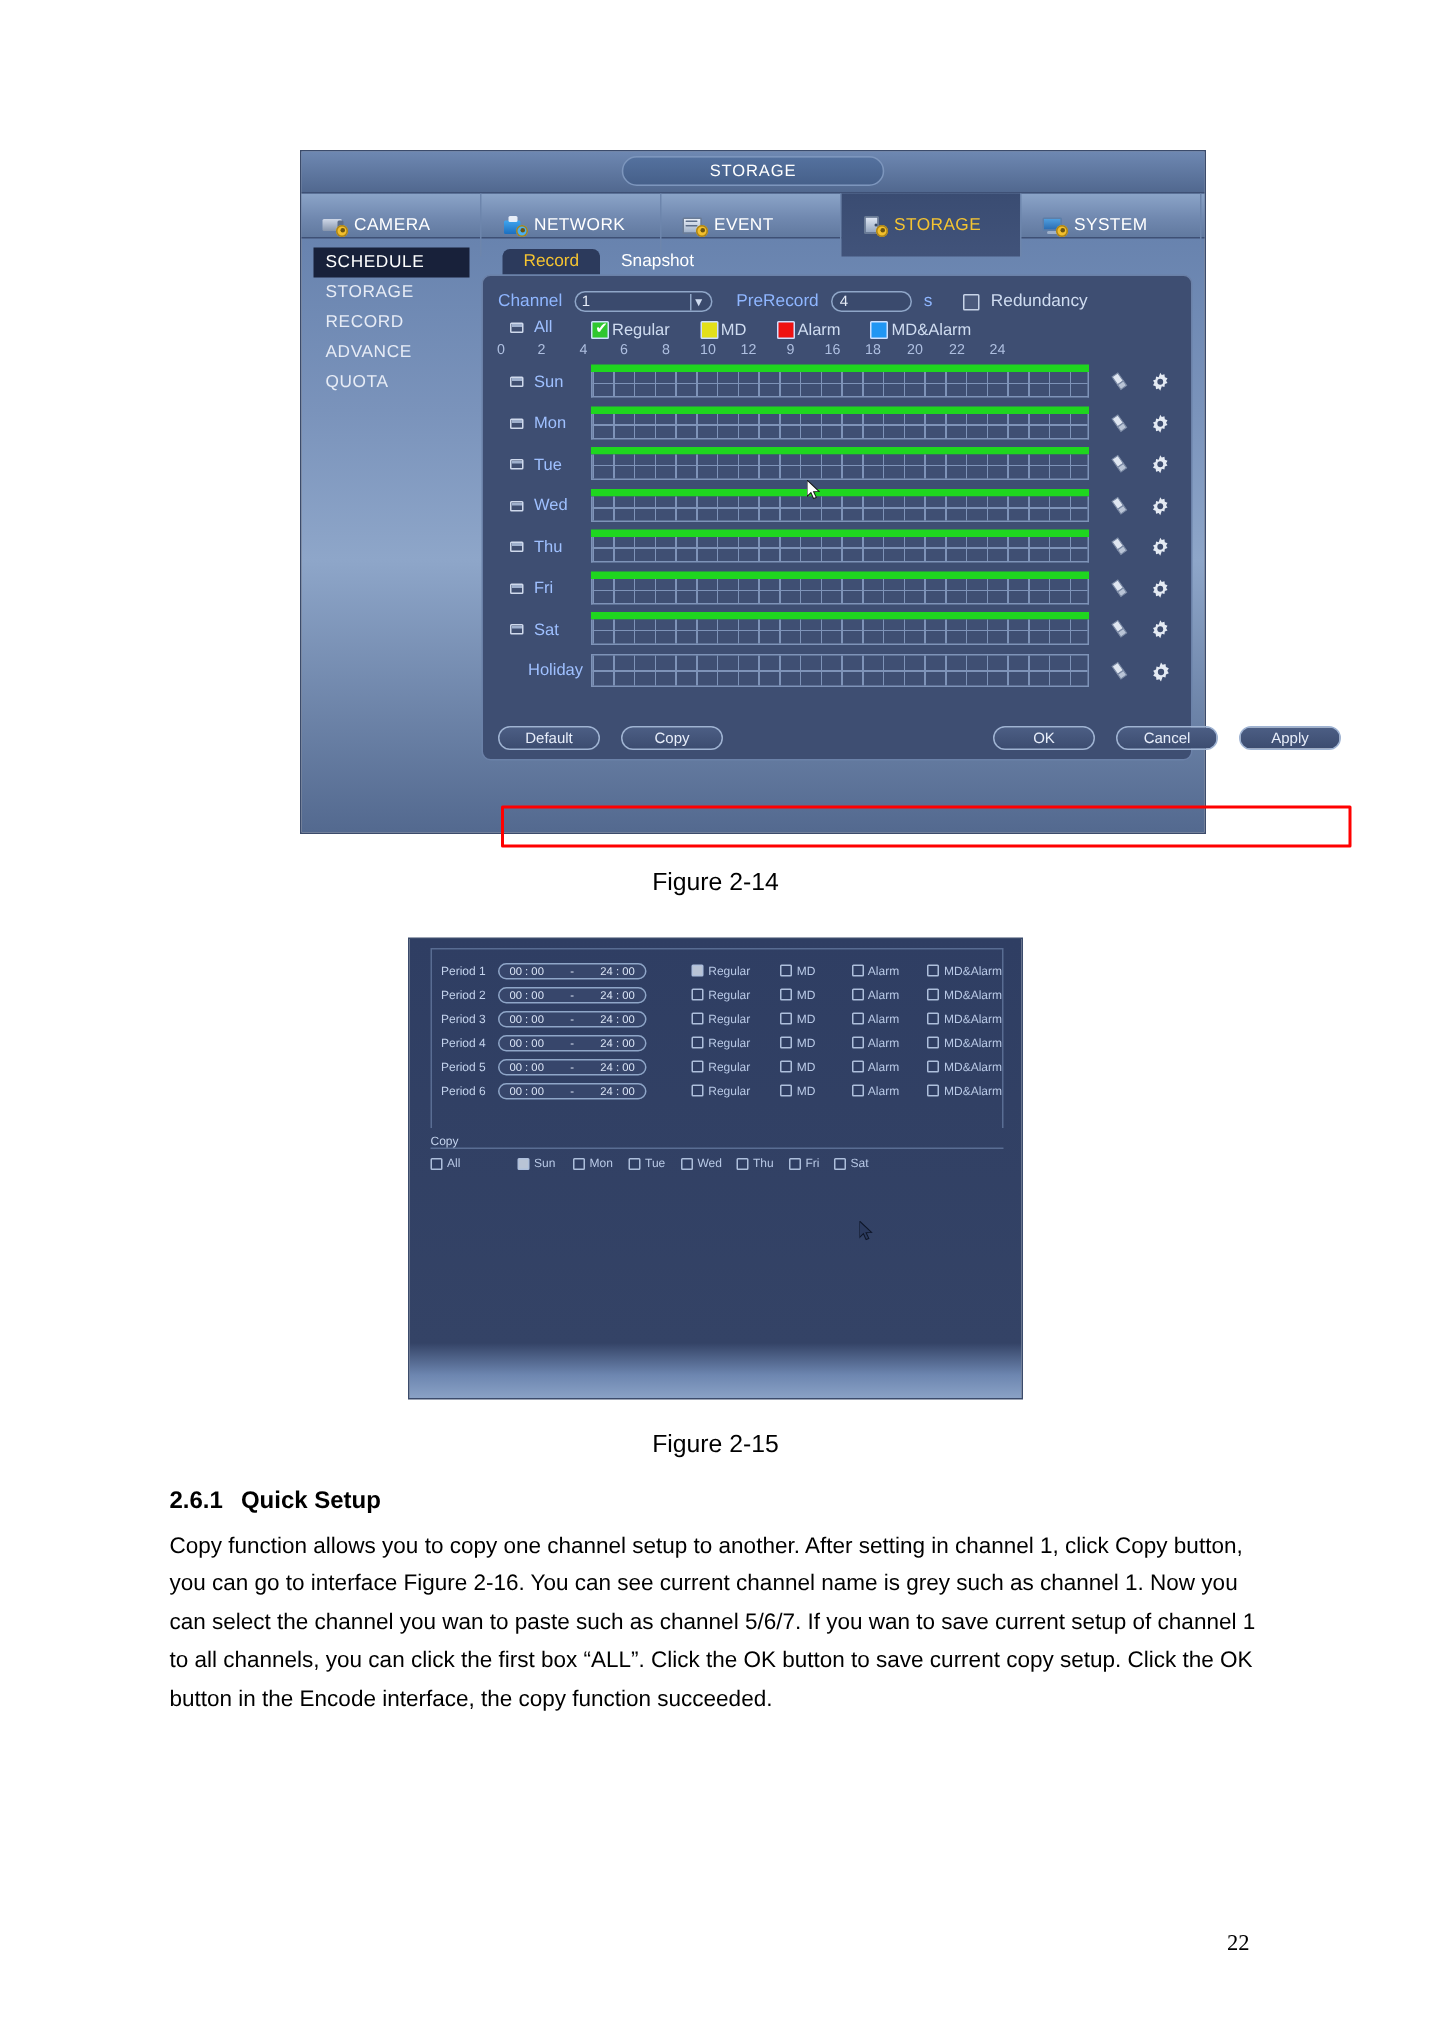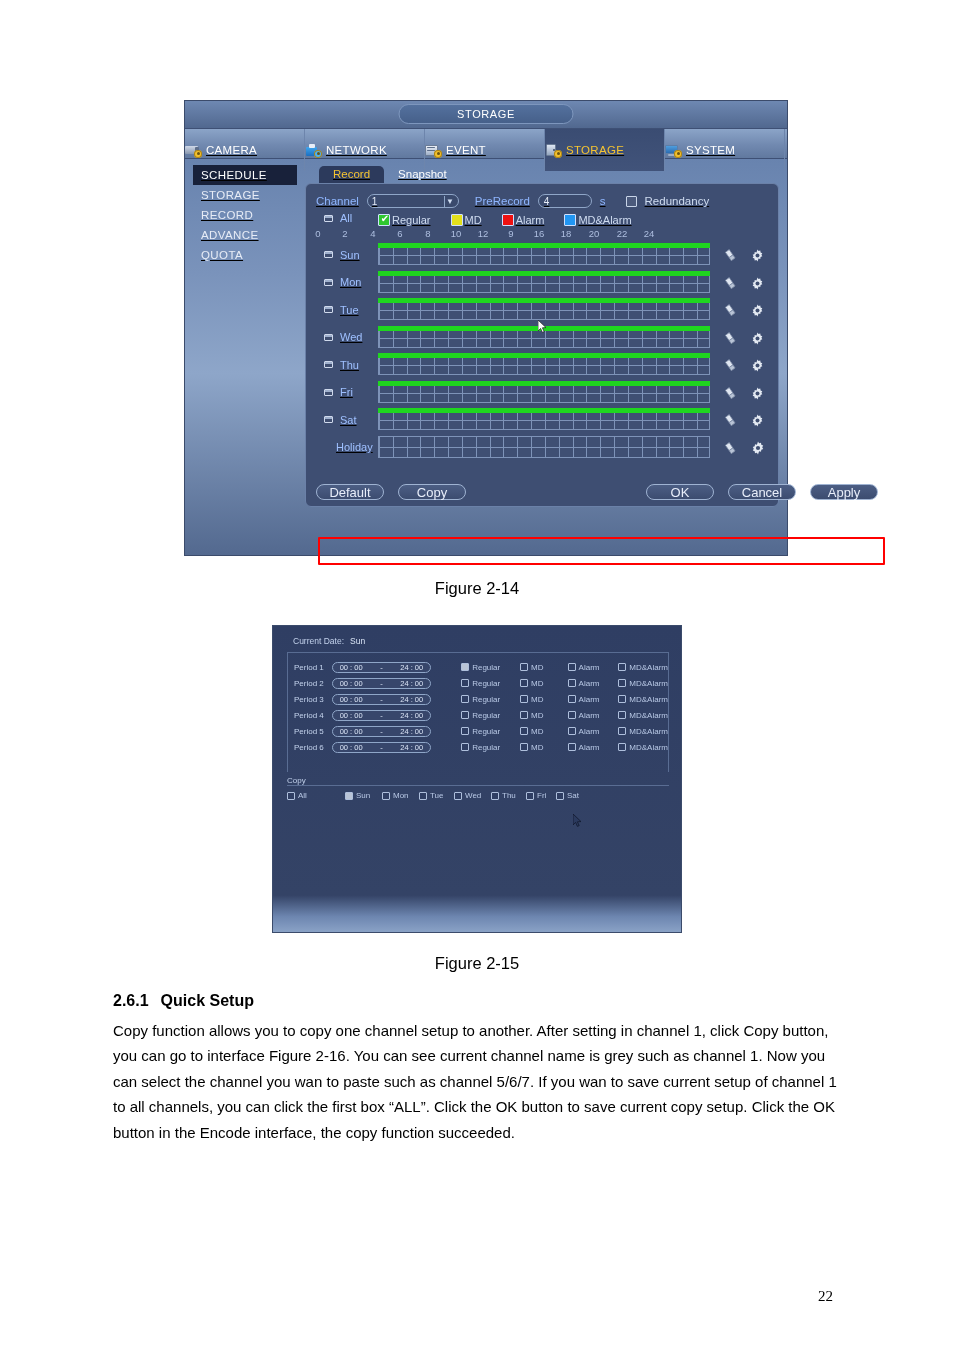--- a/index.html
+++ b/index.html
@@ -7,25 +7,24 @@
   body {
     width: 954px; height: 1350px;
     background: #ffffff;
     font-family: "Liberation Sans", sans-serif;
     position: relative;
     overflow: hidden;
   }
 
   
   .dvr-window {
-    position: absolute; left: 184px; top: 100px;
+    position: absolute; left: 200px; top: 100px;
     width: 604px; height: 456px;
     background: linear-gradient(180deg,#5f7ba8 0%, #7a93bb 38%, #8ea6c9 60%, #53698f 100%);
     border: 1px solid #3b4b6b;
-    text-decoration: underline;
   }
   .dvr-titlebar {
     height: 28px; position: relative;
     background: linear-gradient(180deg,#6e88b2 0%,#51688f 100%);
     border-bottom: 1px solid #3e5075;
   }
   .dvr-titlepill {
     position:absolute; left:50%; top:3px; transform:translateX(-50%);
     width: 175px; height: 20px; border-radius: 10px;
     background: linear-gradient(180deg,#54719e 0%, #46608a 100%);
@@ -36,20 +35,21 @@
 
   
   .dvr-tabs {
     display:flex; height: 30px;
     background: linear-gradient(180deg,#8ba4c8 0%, #7189b0 55%, #61799f 100%);
     border-bottom: 1px solid #3e5075;
   }
   .dvr-tab {
     width: 120px; height:42px;
     display:flex; align-items:center; gap:5px;
+    padding-left: 14px;
     color:#ffffff; font-size: 11.5px; letter-spacing:.3px;
     border-right: 1px solid #6d85ac;
     position: relative;
   }
   .dvr-tab.active {
     background: linear-gradient(180deg,#3a4c72 0%, #41537a 100%);
     color:#f5c431;
   }
   .tabicon { width:16px; height:13px; position:relative; flex:0 0 16px; }
   .tabicon .body { position:absolute; border-radius:1px; }
@@ -150,21 +150,21 @@
 
   .holiday-highlight {
     position:absolute; left:12px; top:353px; width:567px; height:28px;
     border:2px solid #ff0000; border-radius:1px; pointer-events:none;
   }
 
   .btnrow { position:absolute; left:10px; bottom:6px; width:562px; display:flex; align-items:center;}
   .dvr-btn {
     height:16px; border-radius:8px; border:1px solid #9fb3d2;
     background: linear-gradient(180deg,#4c5e84 0%, #3c4c70 100%);
-    color:#e8eefa; font-size:13px;
+    color:#e8eefa; font-size:10px;
     display:flex;align-items:center;justify-content:center;
     margin-right: 14px; min-width:68px;
   }
   .btnrow .spacer { flex:1; }
 
   
   .tp-window {
     position:absolute; left:272px; top:625px; width:410px; height:308px;
     background: linear-gradient(180deg,#2f3e63 0%, #344366 88%, #6d86b0 95%, #8aa2c6 100%);
     border:1px solid #3b4b6b;
@@ -607,23 +607,20 @@
 
 <svg class="cursor-arrow" style="left:538px; top:320px;" viewBox="0 0 9 13">
   <polygon points="0,0 0,11 2.6,8.4 4.4,12.4 6.2,11.6 4.4,7.8 8,7.6" fill="#ffffff" stroke="#1a1a1a" stroke-width="0.7"></polygon>
 </svg>
 
 <div class="caption" id="cap1">Figure 2-14</div>
 
 <div class="tp-window">
 
 
-  <div class="tp-curdate">
-    <span>Current Date:</span><b>Sun</b>
-  </div>
 
   <div class="tp-box">
 
     <div class="tp-prow">
       <span class="tp-plabel">Period 1</span>
       <span class="tp-time">
         <span>00 : 00</span>
         <span class="dash">-</span>
         <span>24 : 00</span>
       </span>

